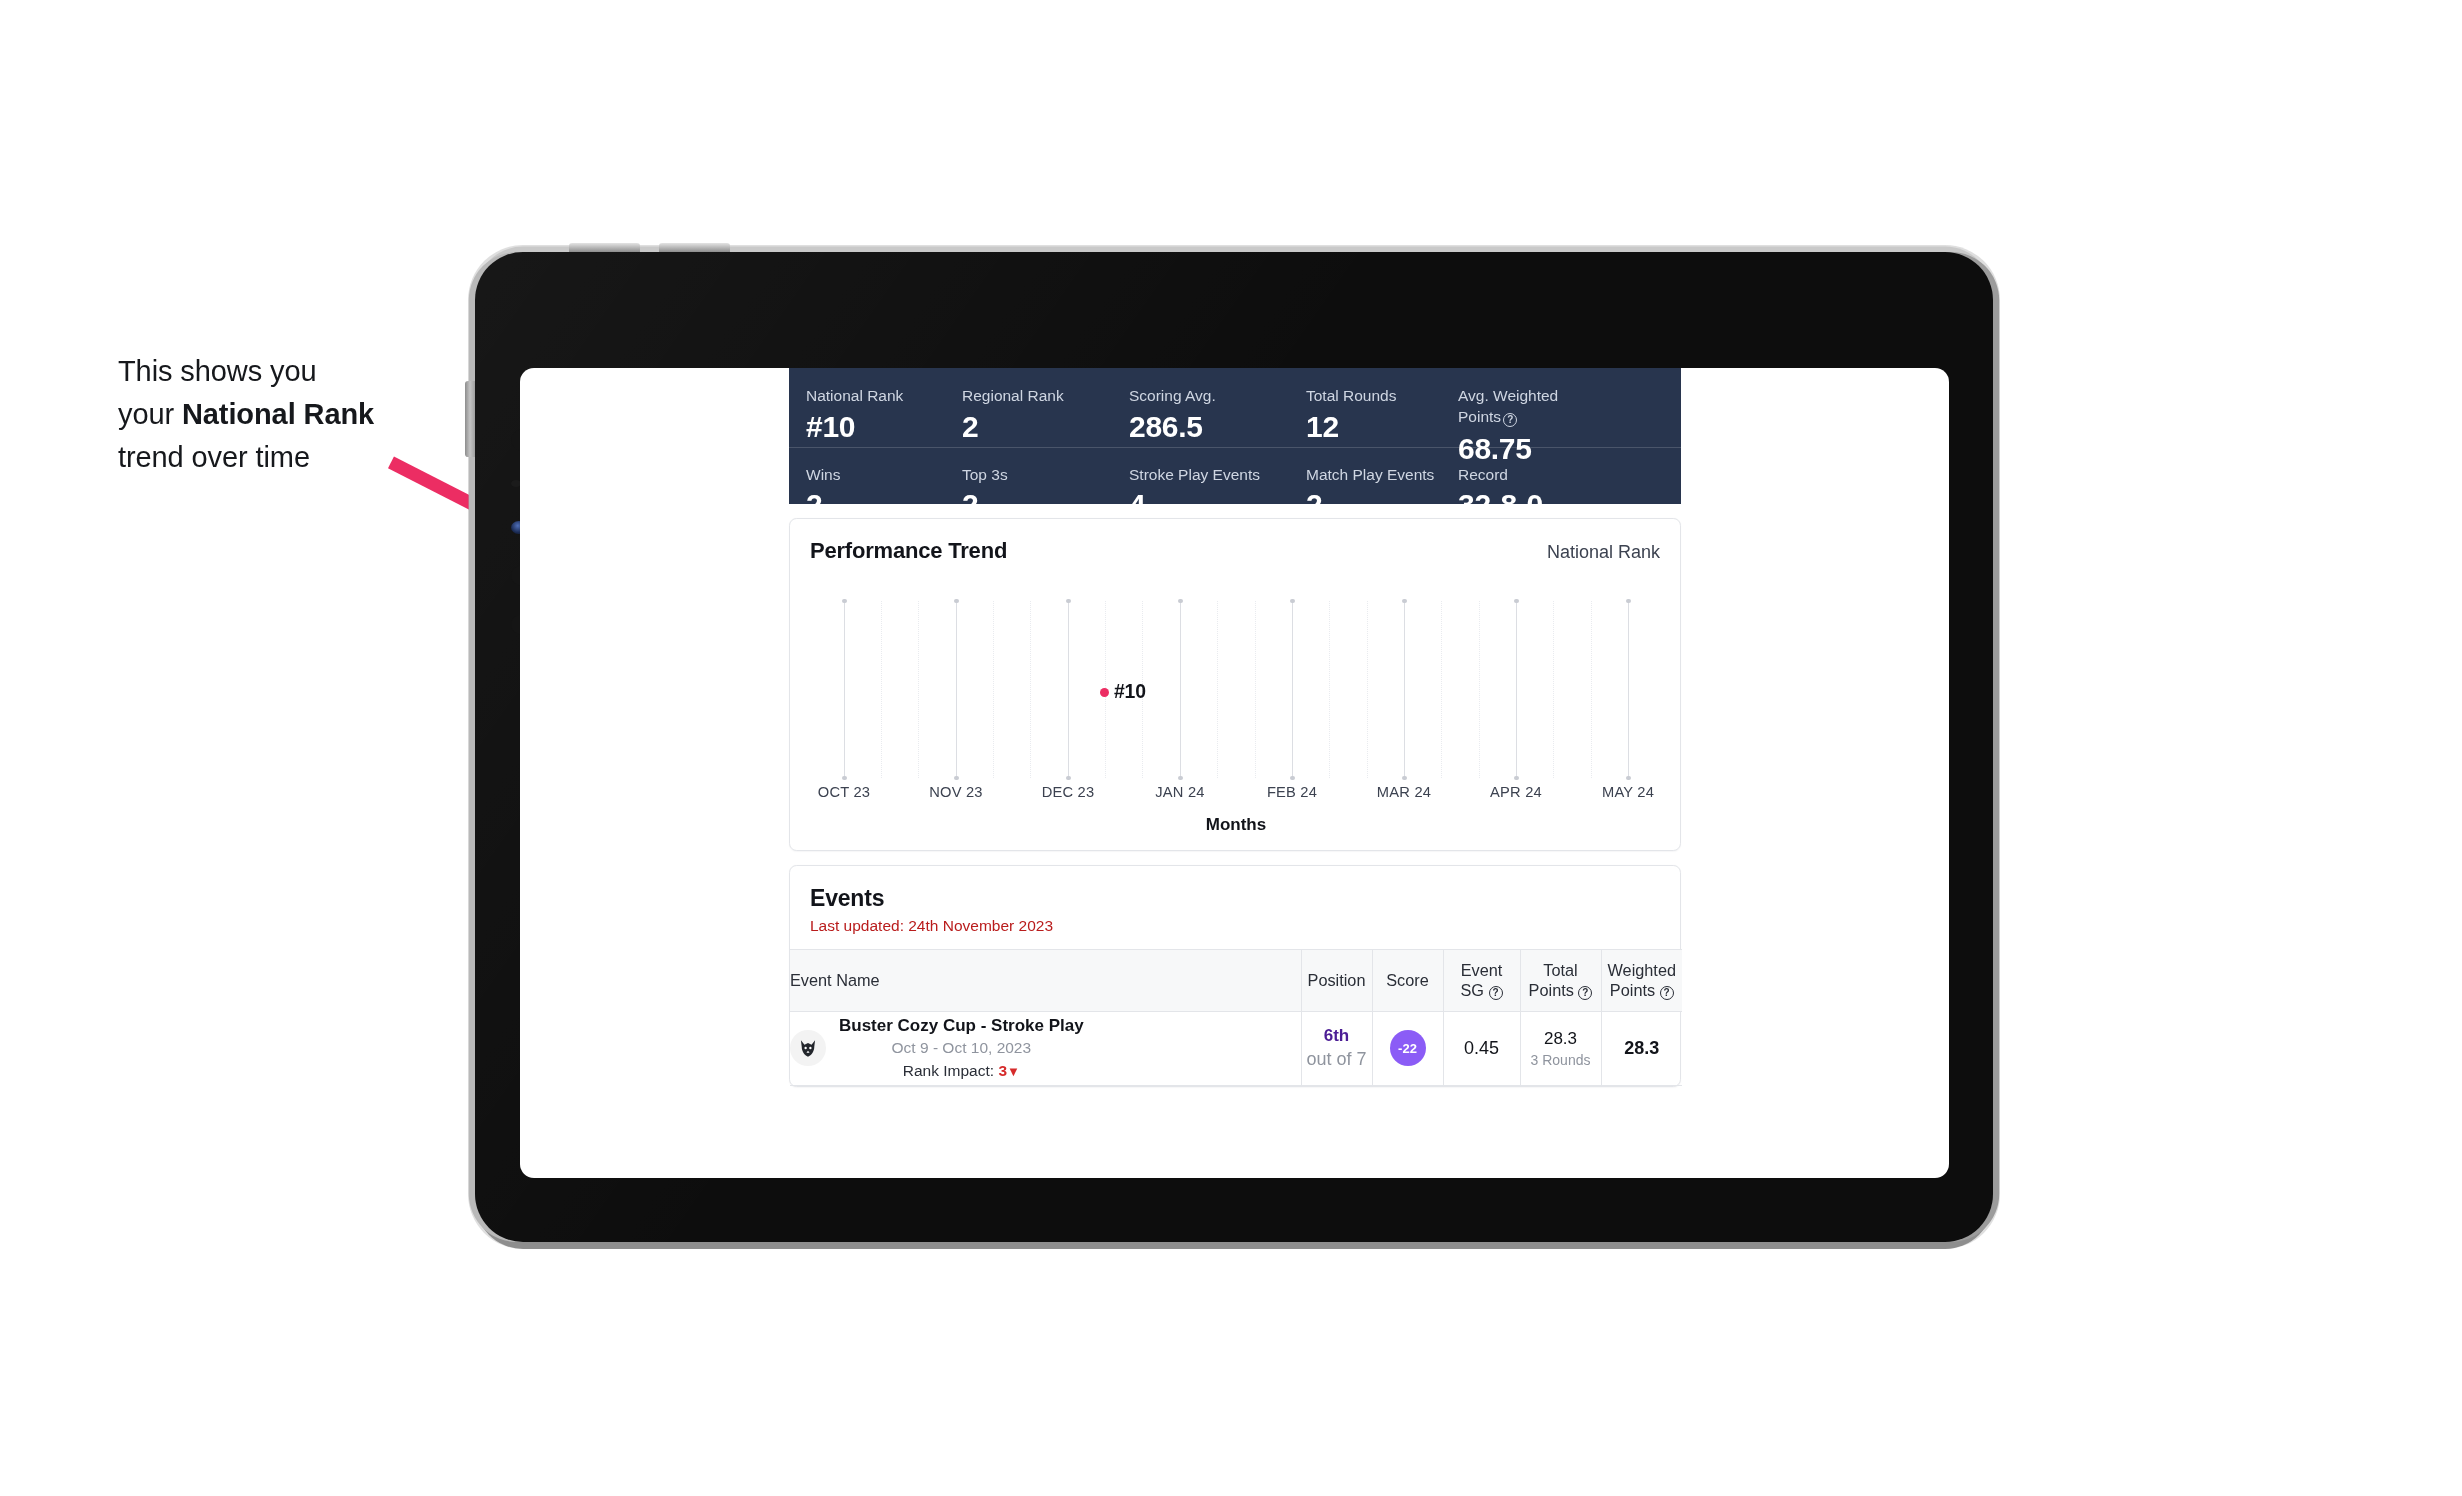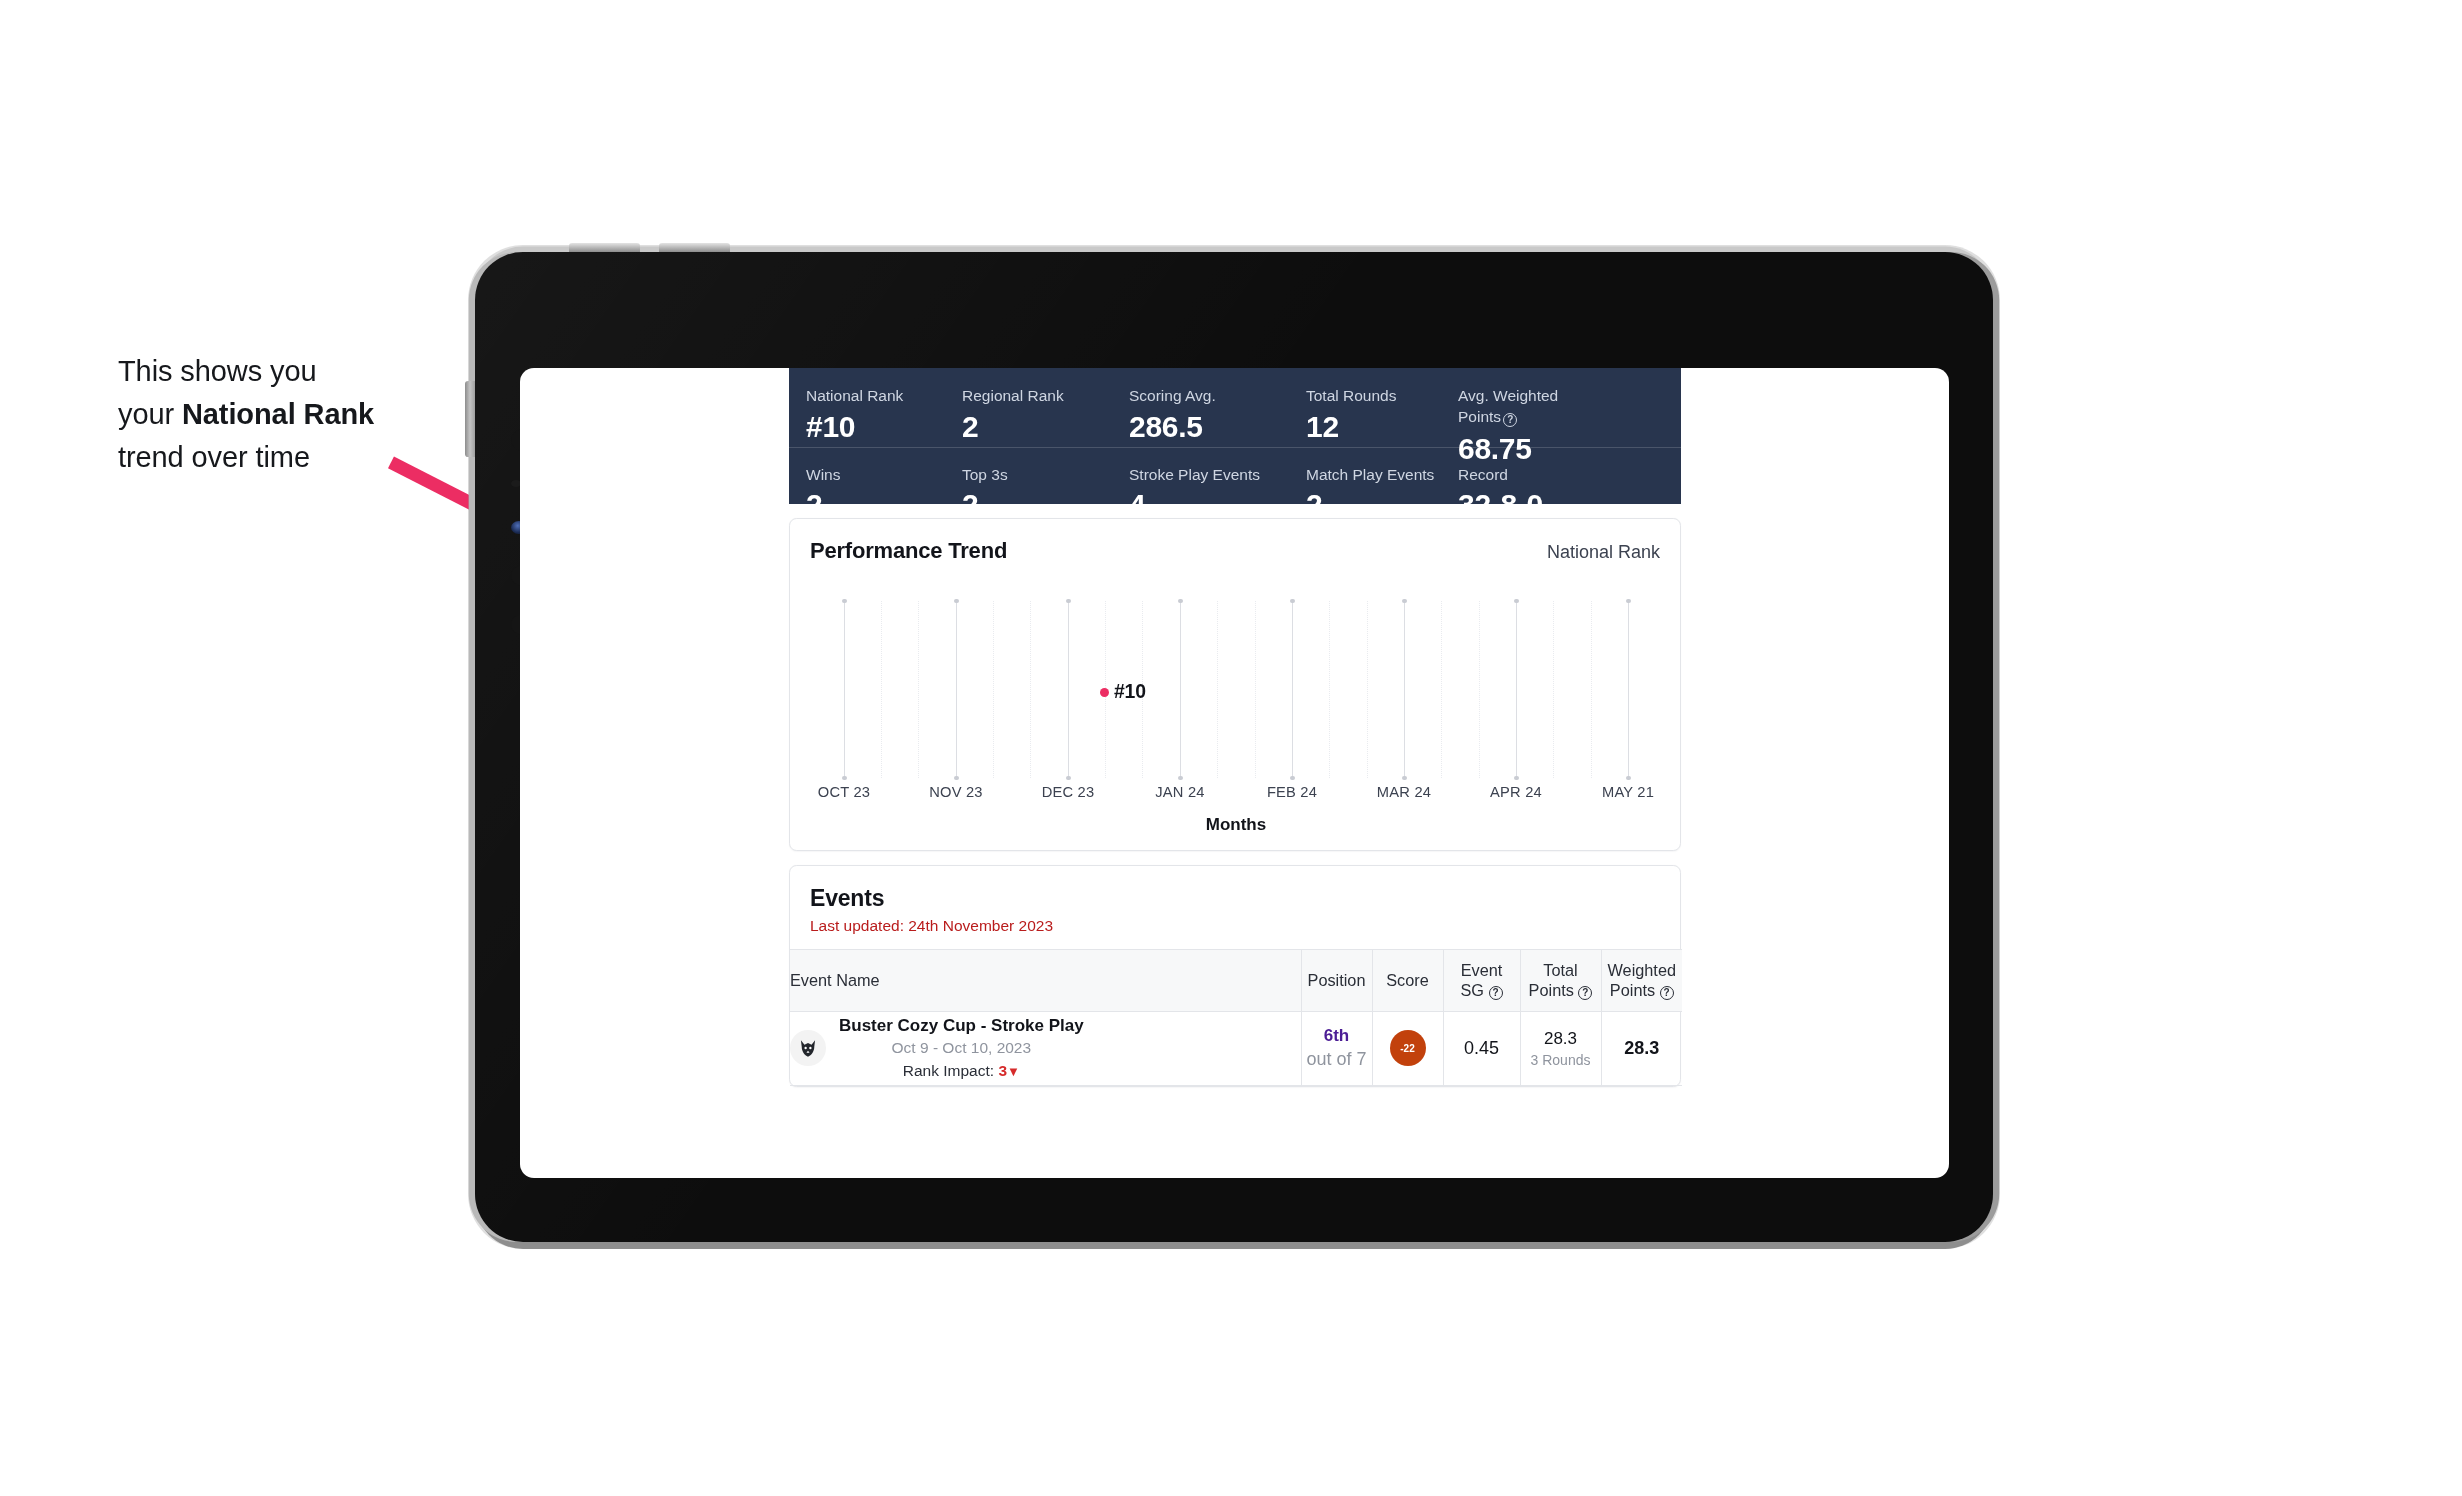--- a/index.html
+++ b/index.html
@@ -304,23 +304,23 @@
   .ev-rank .dn { color: #d62b2b; font-size: 13px; }
 
   .pos-main { font-size: 17px; color: #4c1d95; line-height: 1.2; font-weight: bold; }
   .pos-sub  { font-size: 18px; color: #8f949e; margin-top: 2.3px; }
 
   .score-badge {
     display: inline-flex;
     align-items: center; justify-content: center;
     width: 36px; height: 36px;
     border-radius: 50%;
-    background: #c2410c;
+    background: #8b5cf6;
     color: #ffffff;
-    font-size: 10px;
+    font-size: 13px;
     font-weight: 700;
   }
   .sg-val { font-size: 18px; color: #12141a; }
   .tp-main { font-size: 17px; color: #12141a; line-height: 1.2; }
   .tp-sub  { font-size: 14px; color: #8f949e; margin-top: 2.3px; }
   .wp-val  { font-size: 18px; font-weight: 700; color: #12141a; }
 </style>
 </head>
 <body>
 
@@ -459,21 +459,21 @@
               <div class="datapoint-label" style="left: 304px; top: 79px;">#10</div>
             </div>
           <div class="xaxis" id="xaxis">
               <div class="xtick" style="left: 34px;">OCT 23</div>
               <div class="xtick" style="left: 146px;">NOV 23</div>
               <div class="xtick" style="left: 258px;">DEC 23</div>
               <div class="xtick" style="left: 370px;">JAN 24</div>
               <div class="xtick" style="left: 482px;">FEB 24</div>
               <div class="xtick" style="left: 594px;">MAR 24</div>
               <div class="xtick" style="left: 706px;">APR 24</div>
-              <div class="xtick" style="left: 818px;">MAY 21</div>
+              <div class="xtick" style="left: 818px;">MAY 24</div>
             </div>
           <div class="xaxis-title">Months</div>
         </div>
 
         <div class="card events-card">
           <div class="events-head">
             <div class="events-title">Events</div>
             <div class="events-sub">Last updated: 24th November 2023</div>
           </div>
 

